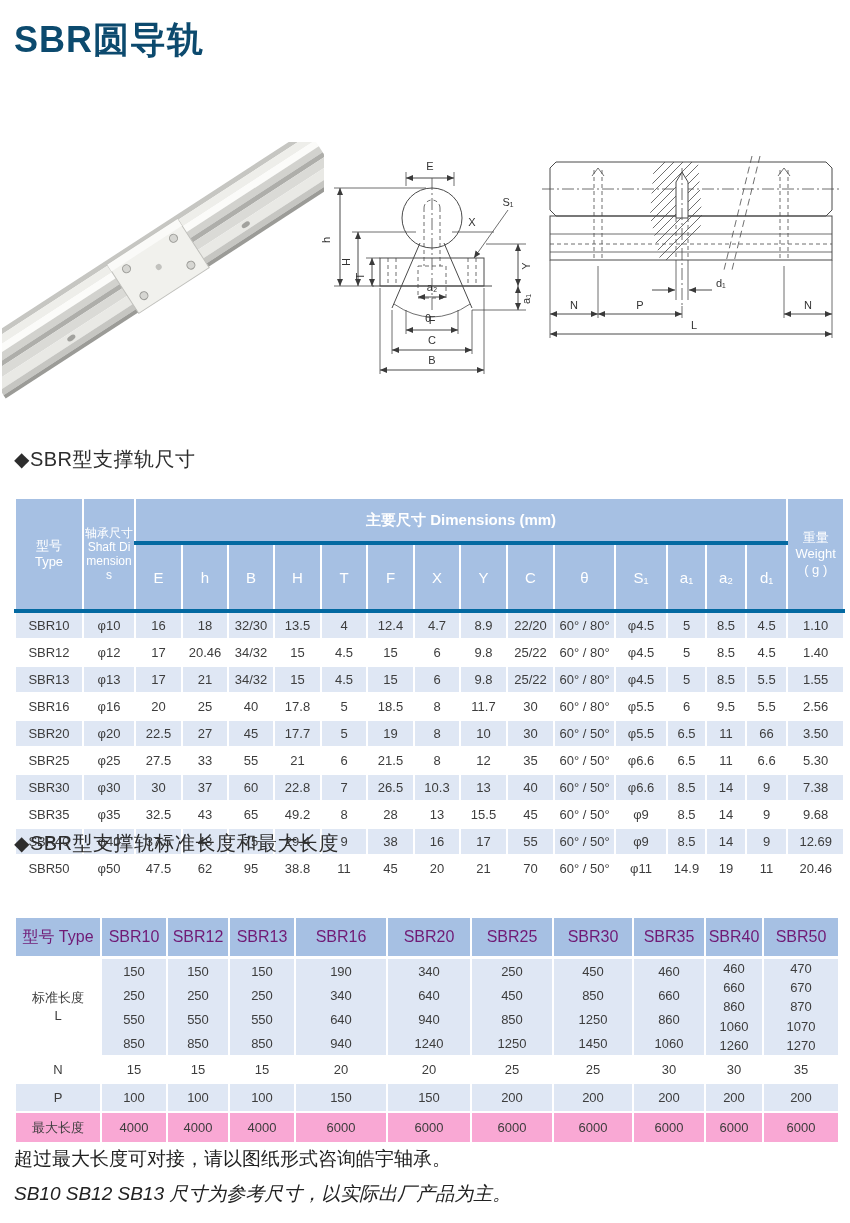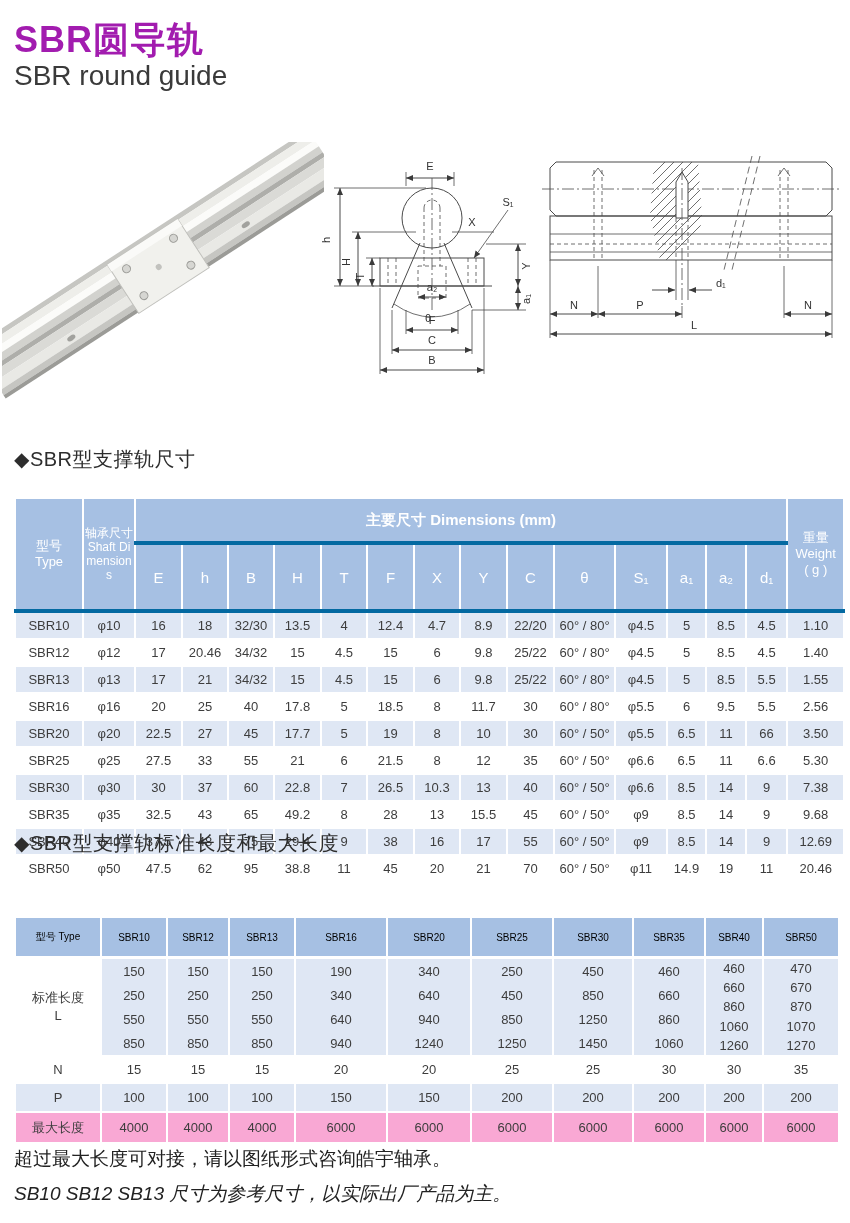--- a/index.html
+++ b/index.html
@@ -1,19 +1,19 @@
 <!DOCTYPE html>
 <html><head>
 <meta charset="utf-8">
 <style>
   html,body{margin:0;padding:0;background:#ffffff;}
   body{width:850px;height:1223px;font-family:"Liberation Sans","DejaVu Sans",sans-serif;color:#3c3c3c;}
   .page{position:relative;width:850px;height:1223px;background:#fff;overflow:hidden;}
 
-  .title{position:absolute;left:14px;top:16px;font-size:36px;font-weight:bold;color:#a21caf;letter-spacing:1px;}
+  .title{position:absolute;left:14px;top:16px;font-size:36px;font-weight:bold;color:#0c4a6e;letter-spacing:1px;}
   .subtitle{position:absolute;left:14px;top:60px;font-size:28px;color:#3a3a3a;}
 
   .drawings{position:absolute;left:0;top:140px;width:850px;height:270px;}
   svg.photo{position:absolute;left:2px;top:2px;}
   svg.cross{position:absolute;left:322px;top:0;}
   svg.side{position:absolute;left:536px;top:8px;}
   svg text{fill:#333;font-size:11px;font-family:"Liberation Sans","DejaVu Sans",sans-serif;}
   .dln{stroke:#4a4a4a;stroke-width:1;fill:none;}
   .thin{stroke-width:0.8;}
   .dsh{stroke-dasharray:4 3;}
@@ -32,42 +32,41 @@
   .dim-table .th-dims{font-size:15px;font-weight:bold;height:42px;}
   .dim-table .th-letter{font-size:15px;height:64px;}
   .dim-table .th-type,.dim-table .th-weight{font-size:13px;line-height:16px;}
   .dim-table .th-shaft{font-size:12px;line-height:14px;word-break:break-all;}
   .dim-table tbody td{font-size:13px;height:25px;color:#3d3d3d;}
   .dim-table thead th{border-bottom:4px solid #0369a1;margin-left:24px;}
   tr.r-blue td{background:#dfe7f4;}
   tr.r-white td{background:#ffffff;}
 
   .len-table{position:absolute;left:14px;top:916px;width:824px;}
-  .len-table th{background:#a6c0e3;color:#000000;font-weight:normal;font-size:10px;height:38px;}
+  .len-table th{background:#a6c0e3;color:#701a75;font-weight:normal;font-size:16px;height:38px;}
   .len-table thead th{border-bottom:3px solid #fff;}
   .len-table td,.len-table tbody th{font-size:13px;color:#3d3d3d;}
   .len-table .l-label{background:#ffffff;color:#3d3d3d;font-size:13px;line-height:18px;height:96px;}
   .len-table .l-cell{background:#dfe7f4;vertical-align:middle;}
   .l-stack{height:96px;display:flex;flex-direction:column;justify-content:space-around;}
   .len-table tr.n-row td, .len-table tr.n-row th{background:#ffffff;height:25px;}
   .len-table tr.p-row td, .len-table tr.p-row th{background:#dfe7f4;height:27px;}
   .len-table tr.max-row td, .len-table tr.max-row th{background:#f9a8d4;height:29px;}
   .len-table tbody th{font-weight:normal;}
 
   .note{position:absolute;left:14px;font-size:19px;color:#222;}
   #note1{top:1146px;}
   #note2{top:1181px;font-style:italic;}
 </style>
 </head>
 <body>
 
 <div class="page">
 
   <div class="title">SBR圆导轨</div>
-  <div class="subtitle">SBR round guide</div>
 
   <div class="drawings">
 
     <svg class="photo" width="322" height="265" viewBox="0 0 322 265">
       <g transform="translate(160,130) rotate(-33)">
         <rect x="-200" y="-40" width="400" height="5" fill="#c6c6c2"></rect>
         <rect x="-200" y="-35" width="400" height="8" fill="#eeeeea"></rect>
         <rect x="-200" y="-27" width="400" height="7" fill="#fbfbf9"></rect>
         <rect x="-200" y="-20" width="400" height="7" fill="#d2d2ce"></rect>
         <rect x="-200" y="-13" width="400" height="5" fill="#aeaeaa"></rect>

